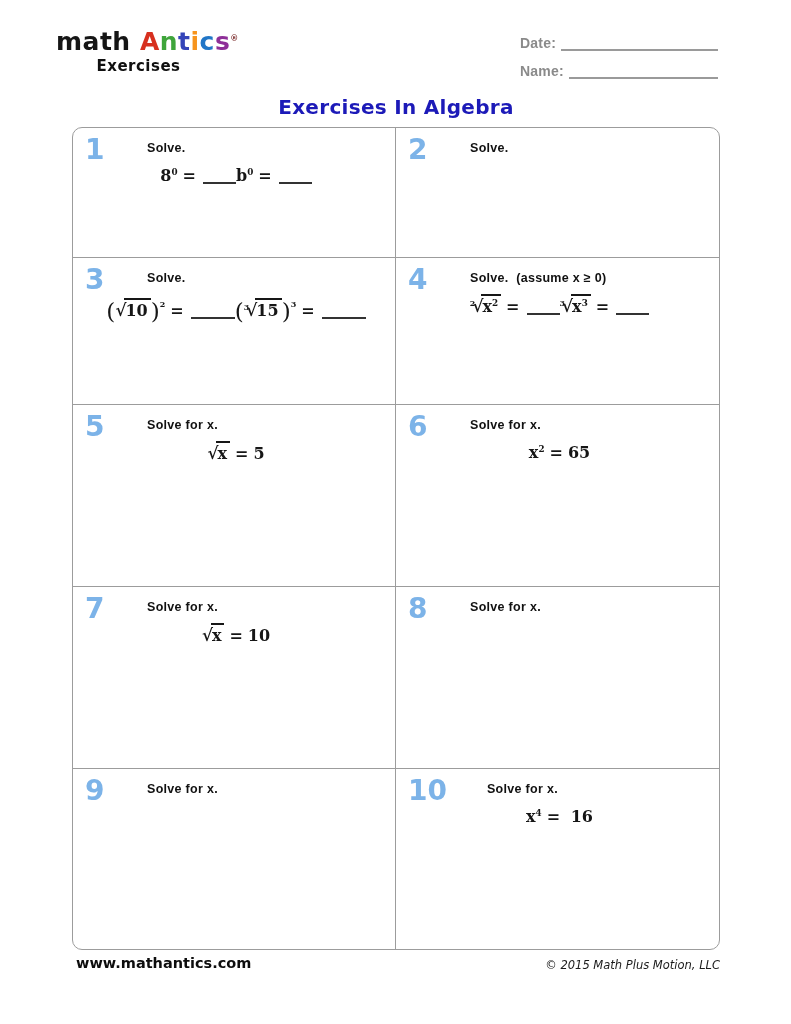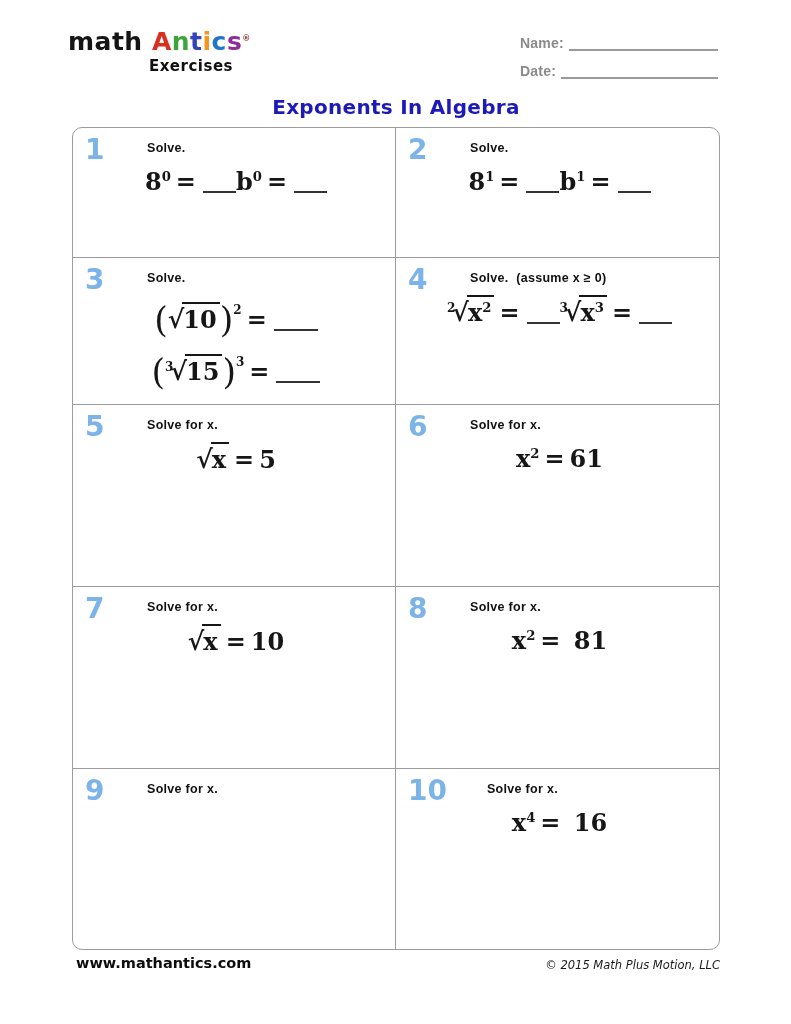--- a/index.html
+++ b/index.html
@@ -2,21 +2,21 @@
 <html><head>
 <meta charset="utf-8">
 <style>
   * { margin:0; padding:0; box-sizing:border-box; }
   html,body { background:#ffffff; }
   body {
     width:791px; height:1024px; position:relative; overflow:hidden;
     font-family:"Liberation Sans", sans-serif; color:#141414;
   }
   
-  .logo { position:absolute; left:68px; top:28px; width:165px; text-align:right; }
+  .logo { position:absolute; left:56px; top:28px; width:165px; text-align:center; }
   .logo-main {
     font-family:"DejaVu Sans", sans-serif; font-weight:bold; font-size:25px;
     letter-spacing:0.5px; white-space:nowrap; line-height:1.1;
   }
   .logo-word { color:#151515; }
   .logo-brand span { display:inline-block; }
   .logo-reg { font-size:8px; vertical-align:9px; color:#7a2a2a; font-weight:bold; }
   .logo-sub {
     font-family:"DejaVu Sans", sans-serif; font-weight:bold; font-size:15px;
     color:#101010; margin-top:1px; letter-spacing:0.5px;
@@ -43,21 +43,21 @@
   .cell.t { border-top:1px solid #9c9c9c; }
   .cell-head { display:flex; align-items:flex-start; }
   .pnum {
     font-family:"DejaVu Sans", sans-serif; font-weight:bold; font-size:28px;
     line-height:25px; color:#7cb3e8; margin-right:10px; min-width:22px; text-align:left;
   }
   .prompt { font-weight:bold; font-size:12.5px; color:#111; padding-top:4px; letter-spacing:0.3px;margin-left:30px; }
   
   .eqs {
     text-align:center; margin-top:2px; font-family:"DejaVu Serif", serif;
-    font-weight:bold; font-size:24px; color:#161616;
+    font-weight:bold; font-size:16px; color:#161616;
   }
   .eq-line { margin:10px 0 14px 0; white-space:nowrap; line-height:1.5; }
   .sup { font-size:0.55em; vertical-align:0.7em; font-weight:bold; }
   .sup.hi { font-size:0.5em; vertical-align:1.15em; }
   .paren { font-size:1.45em; font-weight:normal; vertical-align:-0.12em; }
   .rad { white-space:nowrap; }
   .rad-index { font-size:0.5em; vertical-align:0.75em; margin-right:-3px; font-weight:bold; }
   .rad-sign { font-size:1.05em; }
   .radicand { border-top:2px solid #161616; padding:1px 3px 0 1px; margin-left:-2px; }
   .eqsign { padding:0 5px; }
@@ -80,45 +80,44 @@
 
 <div class="page">
 
   <div class="logo">
     <div class="logo-main"><span class="logo-word">math</span><span> </span><span class="logo-brand"><span style="color: rgb(215, 48, 31);">A</span><span style="color: rgb(63, 165, 59);">n</span><span style="color: rgb(52, 68, 184);">t</span><span style="color: rgb(247, 148, 29);">i</span><span style="color: rgb(33, 118, 199);">c</span><span style="color: rgb(142, 47, 152);">s</span></span><span class="logo-reg">®</span></div>
     <div class="logo-sub">Exercises</div>
   </div>
 
   <div class="namedate">
     <div class="nd-row">
-      <span class="nd-label">Name:</span>
+      <span class="nd-label">Date:</span>
       <span class="nd-line"></span>
     </div>
     <div class="nd-row">
-      <span class="nd-label">Date:</span>
+      <span class="nd-label">Name:</span>
       <span class="nd-line"></span>
     </div>
   </div>
 
-  <div class="title">Exponents In Algebra</div>
+  <div class="title">Exercises In Algebra</div>
 
   <div class="grid">
     <div class="cell l">
       <div class="cell-head">
           <span class="pnum">1</span>
           <span class="prompt">Solve.</span>
         </div>
       <div class="eqs"><span class="eq-line"><span class="base">8</span><span class="sup">0</span><span class="eqsign">=</span><span class="blank" style="width: 33px;"></span></span><span class="eq-line"><span class="base">b</span><span class="sup">0</span><span class="eqsign">=</span><span class="blank" style="width: 33px;"></span></span></div>
     </div>
     <div class="cell">
       <div class="cell-head">
           <span class="pnum">2</span>
           <span class="prompt">Solve.</span>
         </div>
-      <div class="eqs"><span class="eq-line"><span class="base">8</span><span class="sup">1</span><span class="eqsign">=</span><span class="blank" style="width: 33px;"></span></span><span class="eq-line"><span class="base">b</span><span class="sup">1</span><span class="eqsign">=</span><span class="blank" style="width: 33px;"></span></span></div>
     </div>
     <div class="cell l t">
       <div class="cell-head">
           <span class="pnum">3</span>
           <span class="prompt">Solve.</span>
         </div>
       <div class="eqs"><span class="eq-line"><span class="paren">(</span><span class="rad"><span class="rad-sign">√</span><span class="radicand">10</span></span><span class="paren">)</span><span class="sup hi">2</span><span class="eqsign">=</span><span class="blank" style="width: 44px;"></span></span><span class="eq-line"><span class="paren">(</span><span class="rad"><span class="rad-index">3</span><span class="rad-sign">√</span><span class="radicand">15</span></span><span class="paren">)</span><span class="sup hi">3</span><span class="eqsign">=</span><span class="blank" style="width: 44px;"></span></span></div>
     </div>
     <div class="cell t">
       <div class="cell-head">
@@ -132,35 +131,34 @@
           <span class="pnum">5</span>
           <span class="prompt">Solve for x.</span>
         </div>
       <div class="eqs"><span class="eq-line"><span class="rad"><span class="rad-sign">√</span><span class="radicand">x</span></span><span class="eqsign">=</span><span class="rhs">5</span></span></div>
     </div>
     <div class="cell t">
       <div class="cell-head">
           <span class="pnum">6</span>
           <span class="prompt">Solve for x.</span>
         </div>
-      <div class="eqs"><span class="eq-line"><span class="base">x</span><span class="sup">2</span><span class="eqsign">=</span><span class="rhs">61</span></span></div>
+      <div class="eqs"><span class="eq-line"><span class="base">x</span><span class="sup">2</span><span class="eqsign">=</span><span class="rhs">65</span></span></div>
     </div>
     <div class="cell l t">
       <div class="cell-head">
           <span class="pnum">7</span>
           <span class="prompt">Solve for x.</span>
         </div>
       <div class="eqs"><span class="eq-line"><span class="rad"><span class="rad-sign">√</span><span class="radicand">x</span></span><span class="eqsign">=</span><span class="rhs">10</span></span></div>
     </div>
     <div class="cell t">
       <div class="cell-head">
           <span class="pnum">8</span>
           <span class="prompt">Solve for x.</span>
         </div>
-      <div class="eqs"><span class="eq-line"><span class="base">x</span><span class="sup">2</span><span class="eqsign">=</span><span class="rhs">&nbsp;81</span></span></div>
     </div>
     <div class="cell l t">
       <div class="cell-head">
           <span class="pnum">9</span>
           <span class="prompt">Solve for x.</span>
         </div>
     </div>
     <div class="cell t">
       <div class="cell-head">
           <span class="pnum">10</span>

